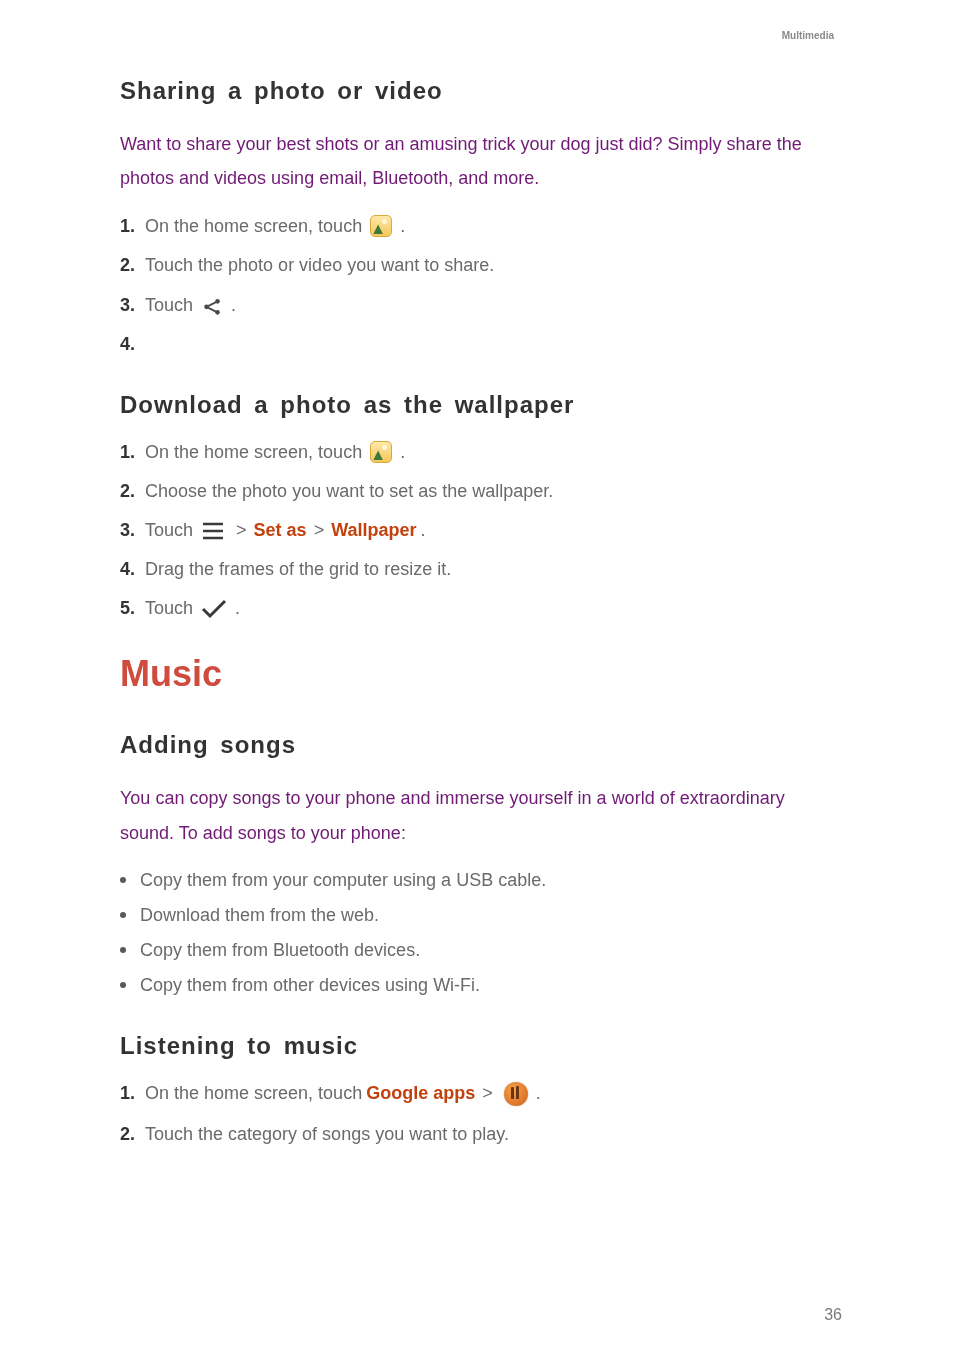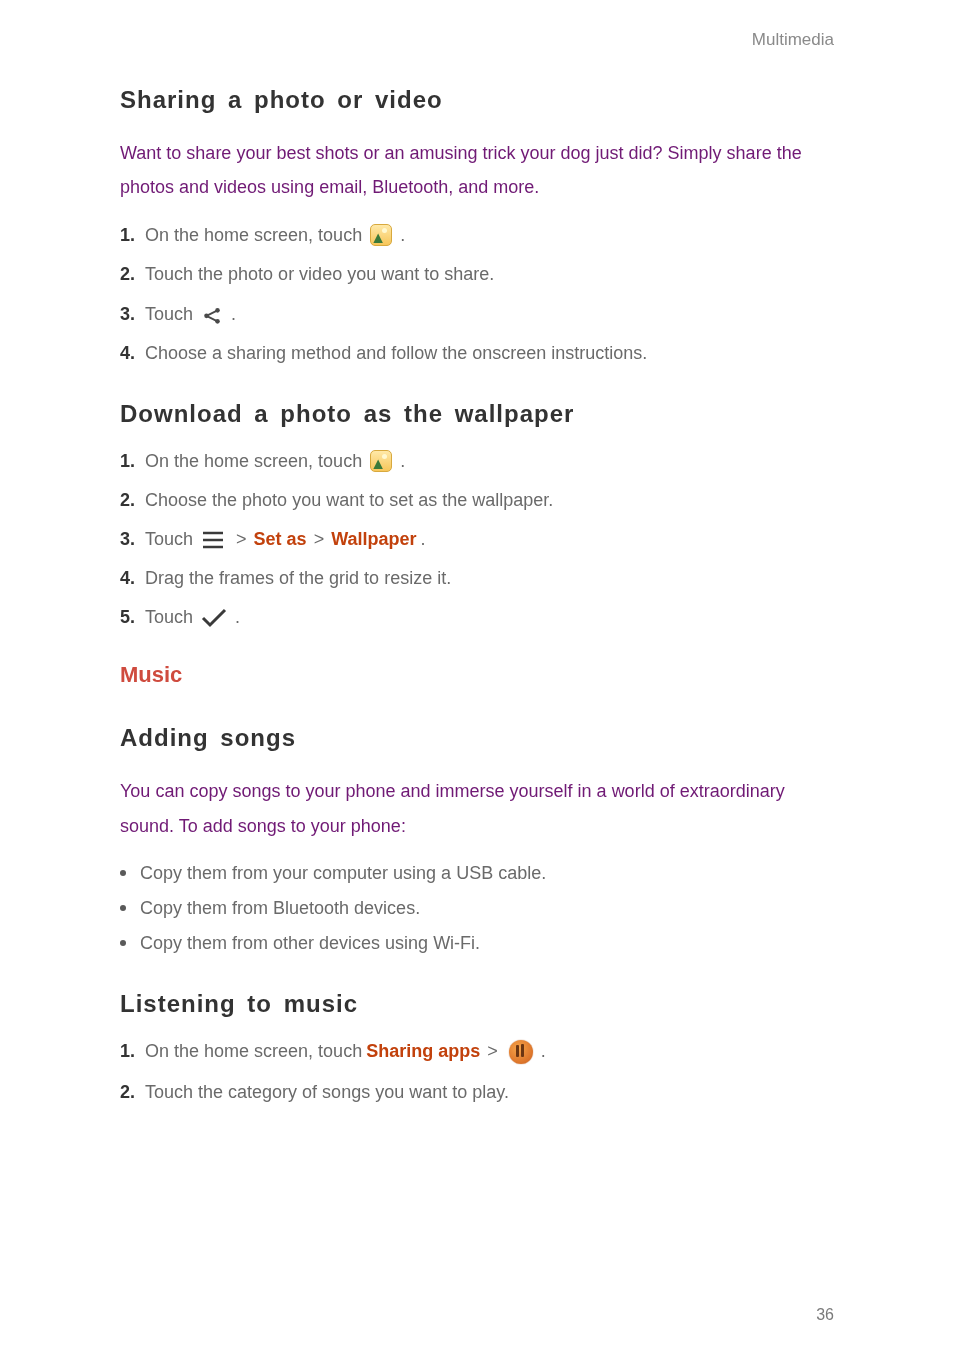--- a/index.html
+++ b/index.html
@@ -7,23 +7,24 @@
     width: 954px;
     height: 1352px;
     background: #ffffff;
     font-family: "Segoe UI", "Helvetica Neue", Arial, sans-serif;
     color: #595959;
     position: relative;
     padding: 30px 120px 40px 120px;
   }
   .header-label {
     text-align: right;
-    font-size: 17px;
+    font-size: 10px;
     color: #8a8a8a;
     margin-bottom: 8px;
+    font-weight: bold;
   }
   .h2 {
     font-size: 24px;
     font-weight: 700;
     color: #333333;
     margin-bottom: 22px;
     letter-spacing: 1px;
     word-spacing: 4px;
     margin-top: 36px;
   }
@@ -45,21 +46,21 @@
   .step-num {
     font-weight: 700;
     color: #333333;
     margin-right: 6px;
   }
   .bold-inline {
     font-weight: 700;
     color: #c2410c;
   }
   .h1-red {
-    font-size: 22px;
+    font-size: 36px;
     font-weight: 700;
     color: #cf4b3e;
     margin-top: 34px;
     margin-bottom: 34px;
   }
   .bullet-list {
     list-style: none;
     margin-bottom: 36px;
     text-align: right;
   }
@@ -131,21 +132,21 @@
     content: "";
     position: absolute;
     left: 12px; top: 4px;
     width: 3px; height: 13px;
     background: #6b3512;
     border-radius: 1px;
   }
   .page-num {
     position: absolute;
     bottom: 28px;
-    right: 120px;
+    right: 112px;
     font-size: 16px;
     color: #7a7a7a;
   }
   .gt { color: #6a6a6a; margin: 0 3px; }
 </style>
 </head>
 <body>
 
 <div class="header-label">Multimedia</div>
 
@@ -175,21 +176,20 @@
         <circle cx="18" cy="8" r="2.5" fill="#4a4a4a"></circle>
         <circle cx="6" cy="14" r="2.5" fill="#4a4a4a"></circle>
         <circle cx="18" cy="20" r="2.5" fill="#4a4a4a"></circle>
       </svg>
   </span>
   <span>.</span>
 </div>
 
 <div class="step">
   <span class="step-num">4.</span>
-  <span>Choose a sharing method and follow the onscreen instructions.</span>
 </div>
 
 <div class="h2">Download a photo as the wallpaper</div>
 
 <div class="step">
   <span class="step-num">1.</span>
   <span>On the home screen, touch</span>
   <span class="icon-slot">
       <span class="gallery-icon"></span>
     </span>
@@ -239,34 +239,38 @@
 <div class="h2">Adding songs</div>
 <p class="para">You can copy songs to your phone and immerse yourself in a world of extraordinary sound. To add songs to your phone:</p>
 
 <ul class="bullet-list">
   <li>
       <span class="bullet-dot"></span>
       <span>Copy them from your computer using a USB cable.</span>
     </li>
   <li>
       <span class="bullet-dot"></span>
+      <span>Download them from the web.</span>
+    </li>
+  <li>
+      <span class="bullet-dot"></span>
       <span>Copy them from Bluetooth devices.</span>
     </li>
   <li>
       <span class="bullet-dot"></span>
       <span>Copy them from other devices using Wi-Fi.</span>
     </li>
 </ul>
 
 <div class="h2">Listening to music</div>
 
 <div class="step">
   <span class="step-num">1.</span>
   <span>On the home screen, touch</span>
-  <span class="bold-inline">Sharing apps</span>
+  <span class="bold-inline">Google apps</span>
   <span class="gt">&gt;</span>
   <span class="icon-slot">
       <span class="music-icon"></span>
     </span>
   <span>.</span>
 </div>
 
 <div class="step">
   <span class="step-num">2.</span>
   <span>Touch the category of songs you want to play.</span>

